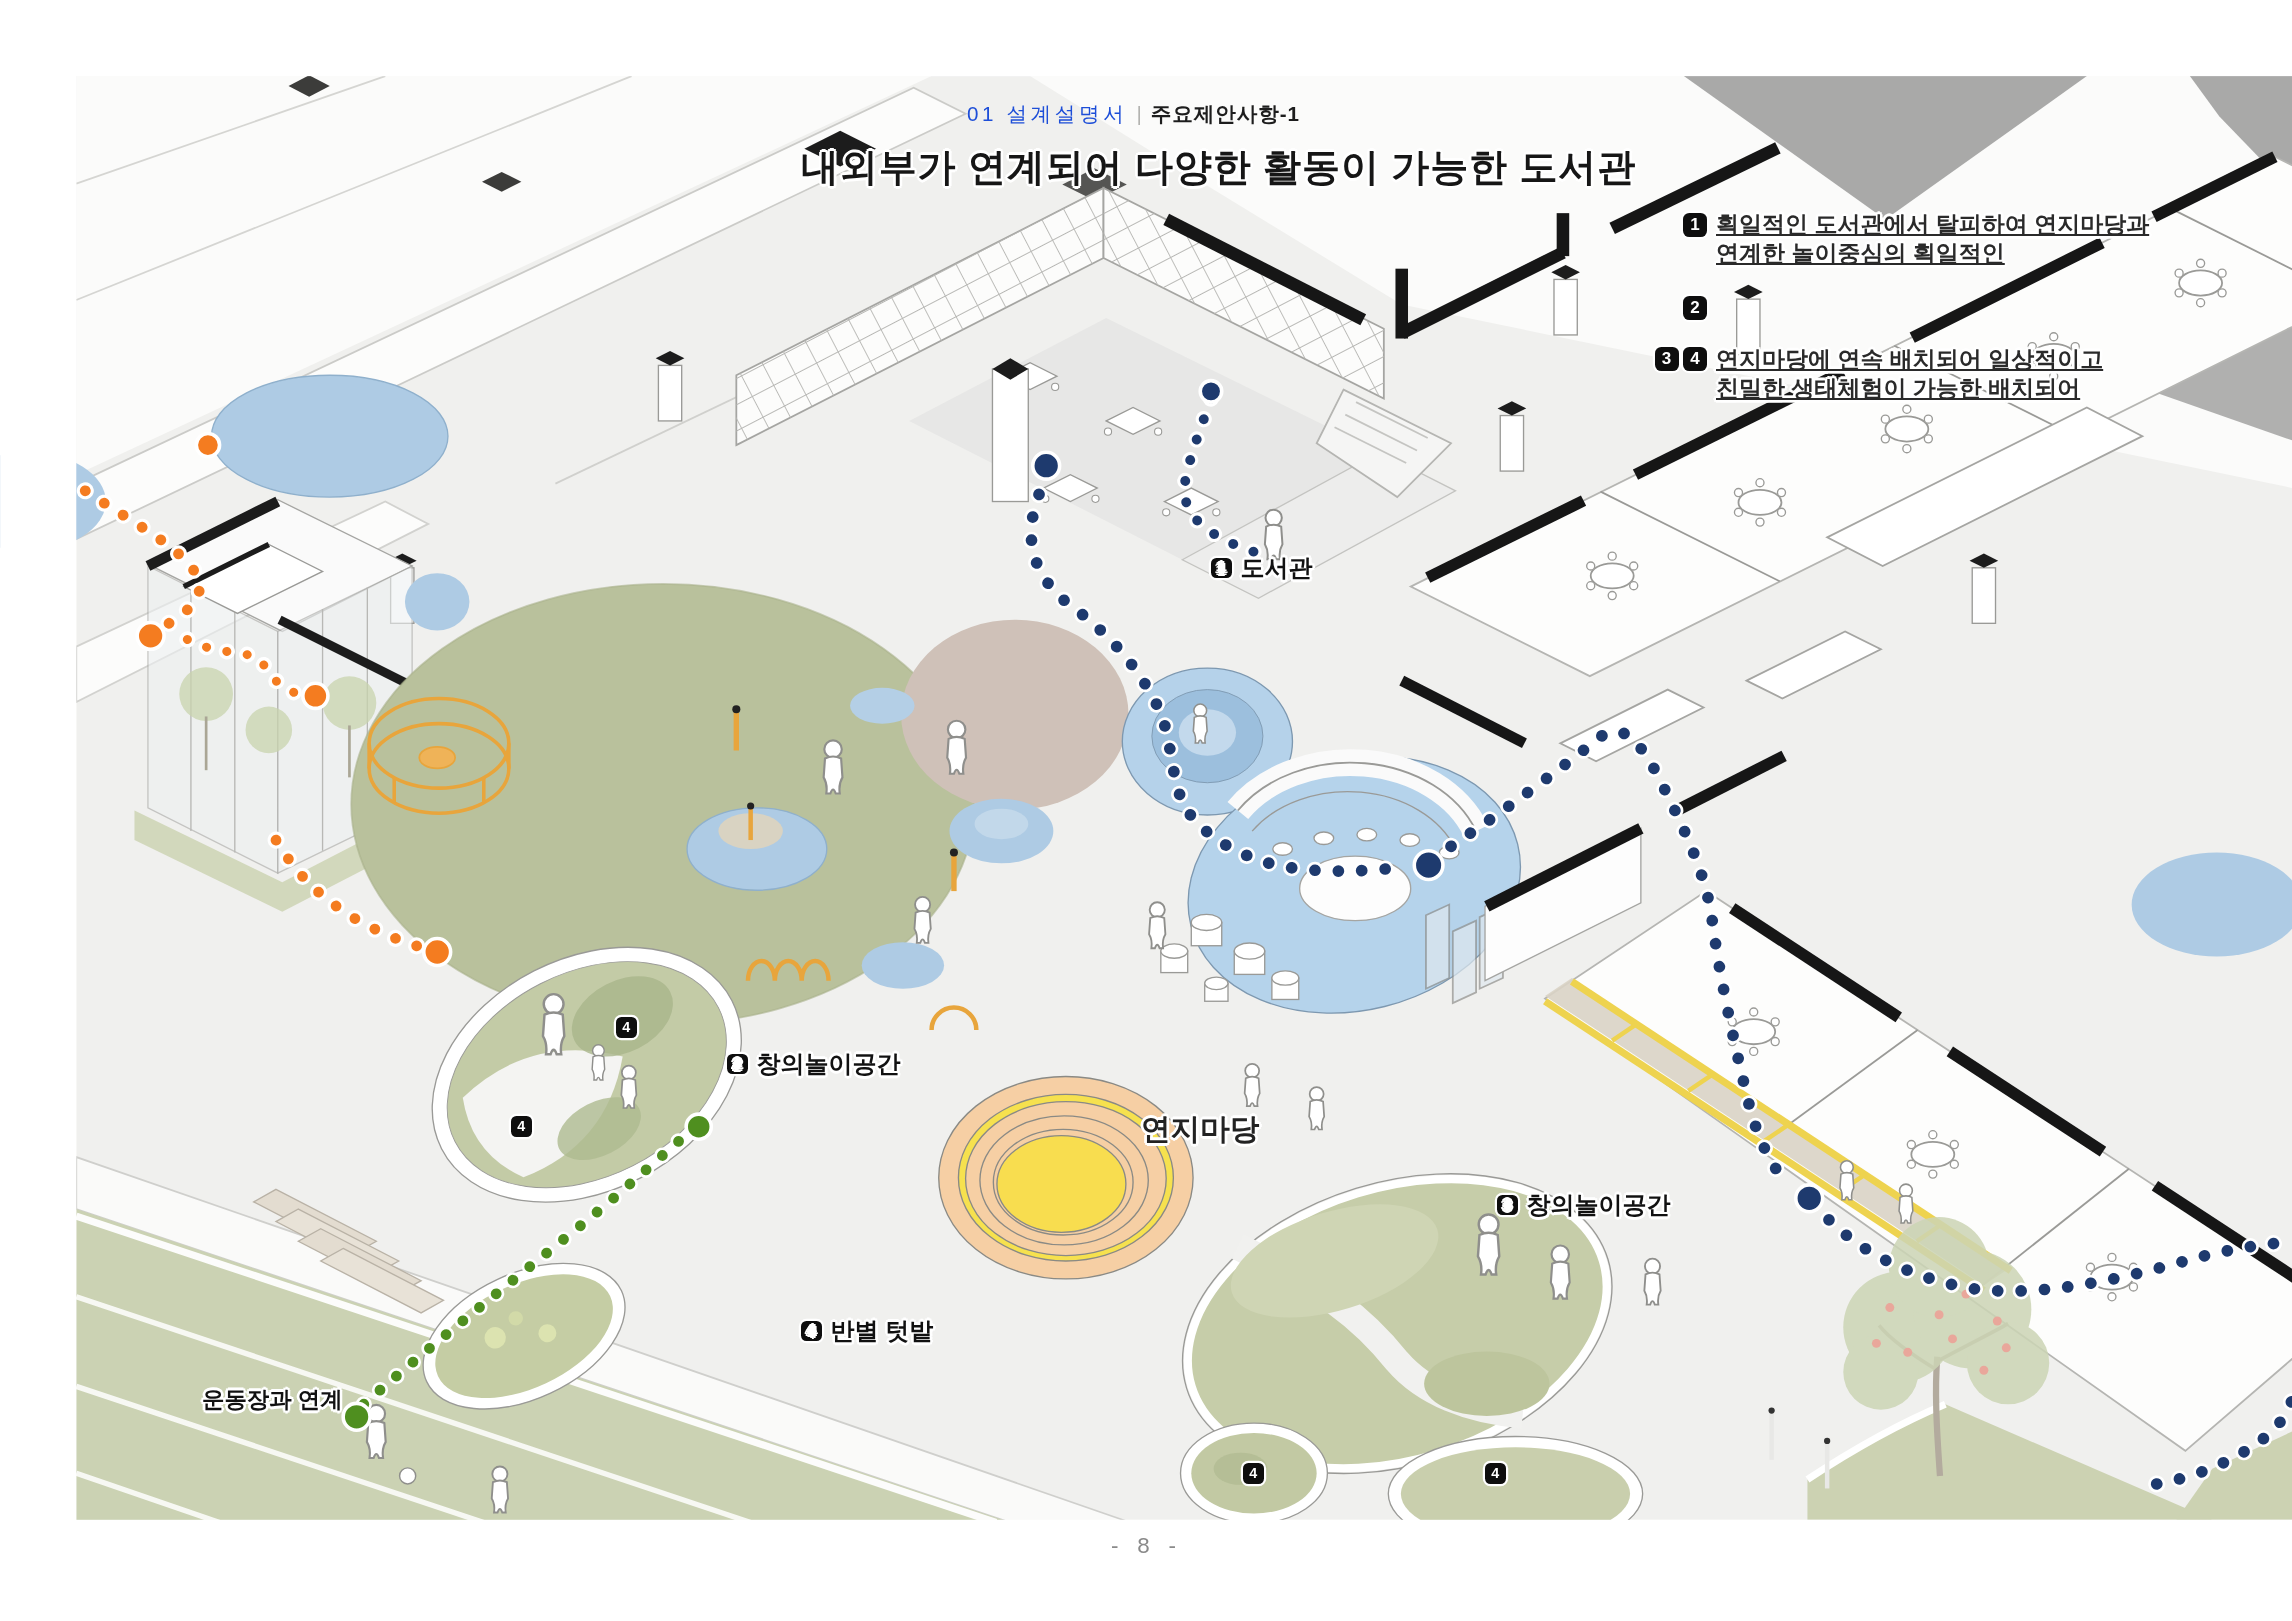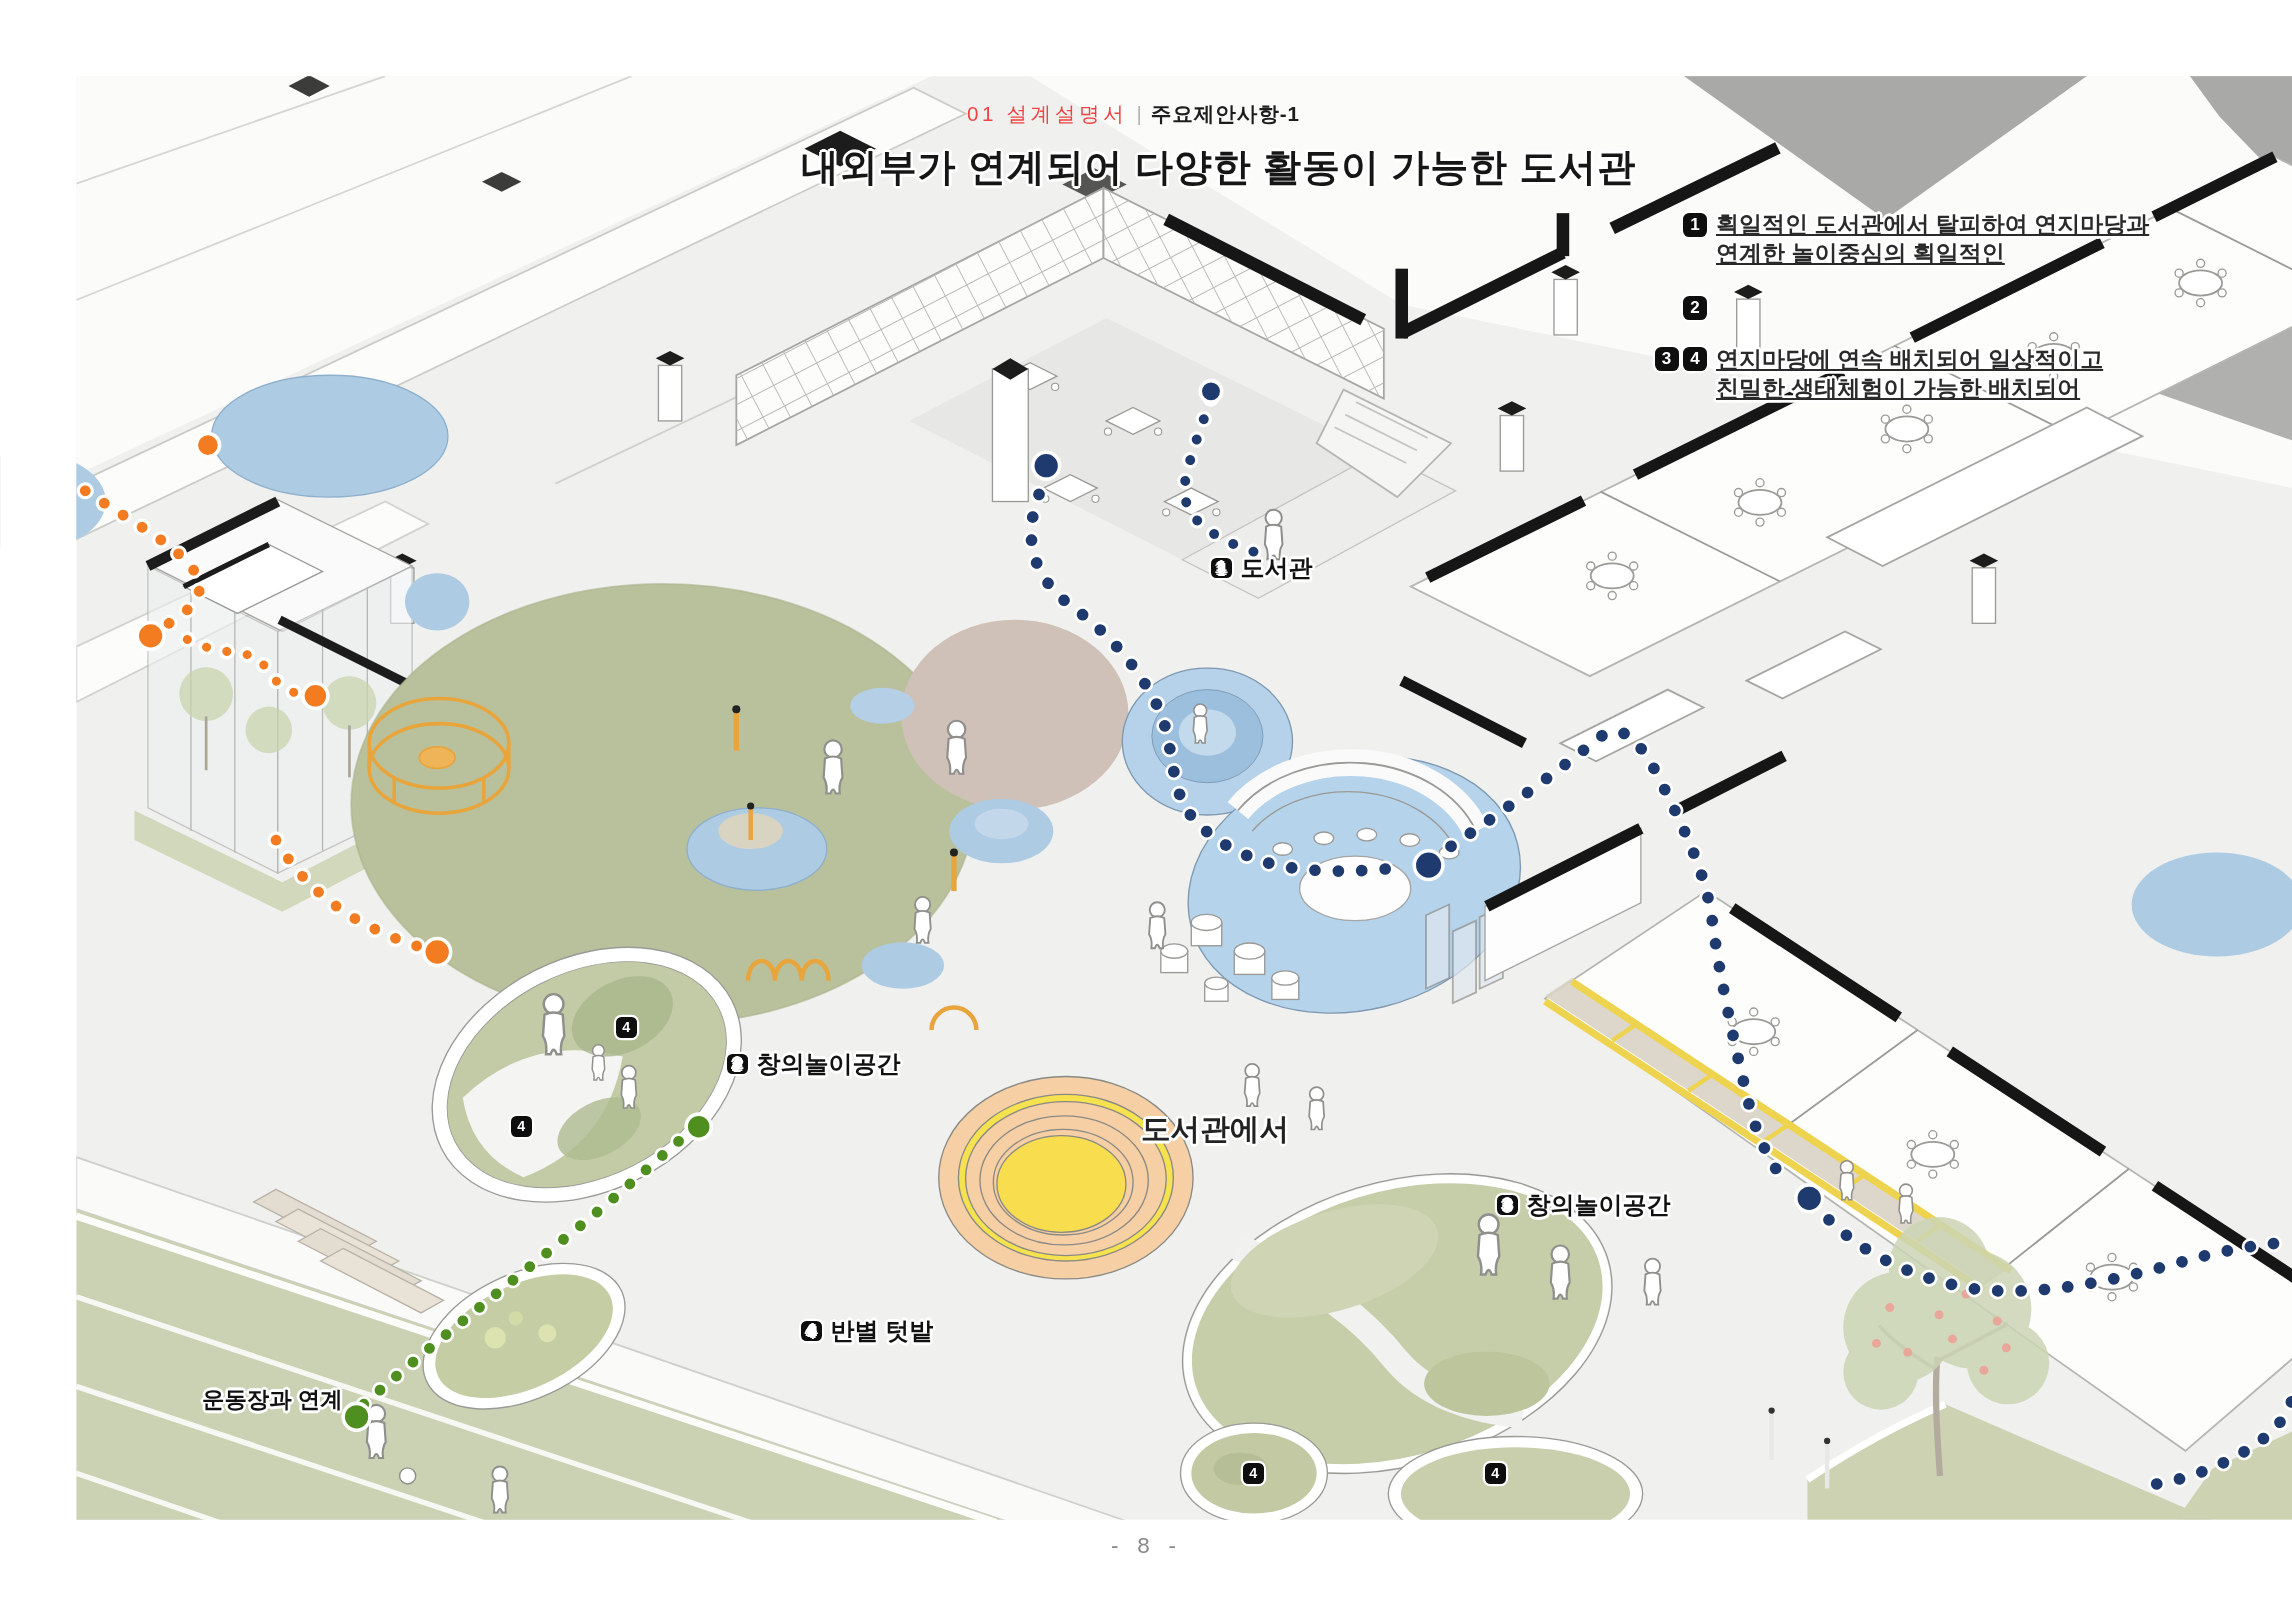--- a/index.html
+++ b/index.html
@@ -2,21 +2,21 @@
 <html style="font-size:14.3px"><head>
 <meta charset="utf-8">
 <style>
   html,body{margin:0;padding:0;background:#fff;}
   .page{position:relative;width:2293px;height:1621px;background:#fff;overflow:hidden;
         font-family:"Liberation Sans","DejaVu Sans",sans-serif;}
   svg.plan{position:absolute;left:0;top:0;}
   .halo{text-shadow:-1.8px -1.8px 0 #fff,1.8px -1.8px 0 #fff,-1.8px 1.8px 0 #fff,1.8px 1.8px 0 #fff,
         -2.7px 0 0 #fff,2.7px 0 0 #fff,0 -2.7px 0 #fff,0 2.7px 0 #fff;}
   .hdr{position:absolute;left:967px;top:100px;font-size:20.6px;white-space:nowrap;}
-  .hdr-gray{color:#ef4444;letter-spacing:3.6px;}
+  .hdr-gray{color:#1d4ed8;letter-spacing:3.6px;}
   .hdr-div{color:#b3b3b0;margin:0 9px;}
   .hdr-bold{color:#1d1d1d;font-weight:700;letter-spacing:0.9px;}
   .title{position:absolute;left:726px;top:142px;width:985px;margin:0;text-align:center;
          font-size:38px;font-weight:800;color:#161616;letter-spacing:0.9px;}
   .legend{position:absolute;left:1628px;top:210px;}
   .legend-item{display:flex;align-items:flex-start;margin-bottom:25px;}
   .legend-item.last{margin-bottom:0;}
   .bcol{width:79px;display:flex;justify-content:flex-end;gap:4.5px;padding-top:2.7px;}
   .ltext{margin-left:9px;font-size:23px;line-height:29px;font-weight:700;color:#2a2a2a;white-space:nowrap;text-decoration:underline;}
   .nbadge{display:inline-flex;align-items:center;justify-content:center;flex:0 0 auto;
@@ -492,21 +492,21 @@
 <div class="plabel halo" style="left:1497px;top:1189px;">
   <span class="nbadge">3</span>
   <span>창의놀이공간</span>
 </div>
 
 <div class="plabel halo" style="left:801px;top:1315px;">
   <span class="nbadge">4</span>
   <span>반별 텃밭</span>
 </div>
 
-<div class="plabel-big halo" style="left:1141px;top:1109px;">도서관에서</div>
+<div class="plabel-big halo" style="left:1141px;top:1109px;">연지마당</div>
 
 <div class="plabel halo" style="left:185px;top:1384px;font-size:22.4px;margin-left:17px;">운동장과 연계</div>
 
 <span class="nbadge badge-solo" style="left:616px;top:1017px;">4</span>
 <span class="nbadge badge-solo" style="left:511px;top:1116px;">4</span>
 <span class="nbadge badge-solo" style="left:1243px;top:1463px;">4</span>
 <span class="nbadge badge-solo" style="left:1485px;top:1463px;">4</span>
 
 <div class="pageno">- 8 -</div>
 

